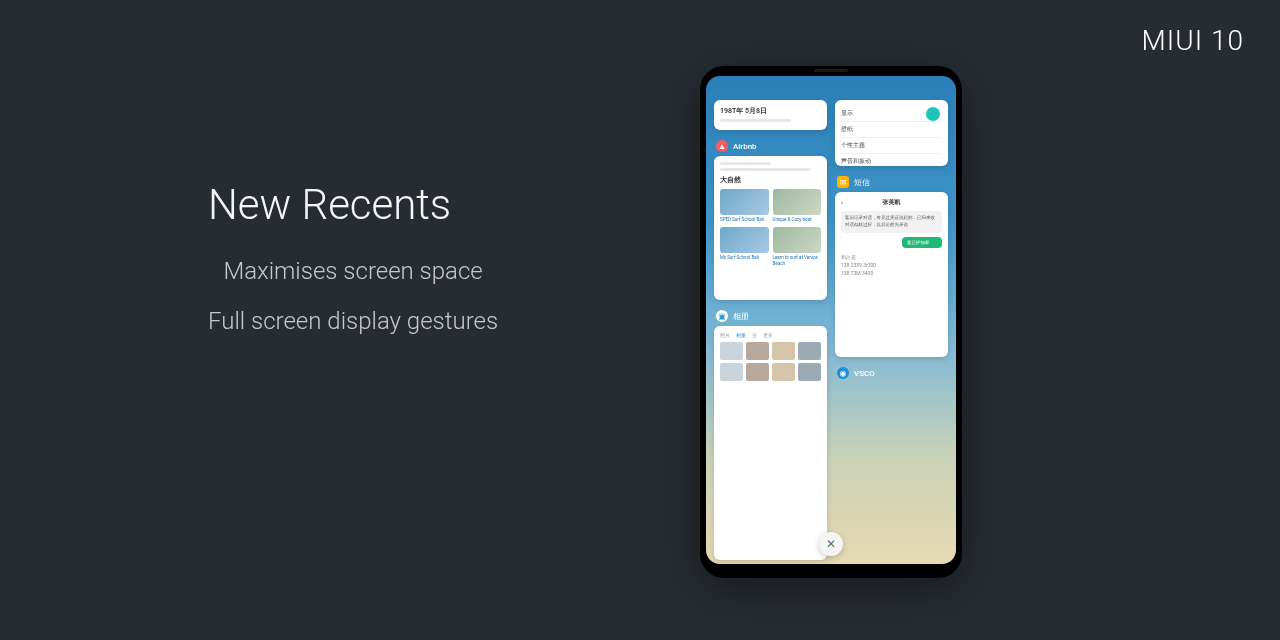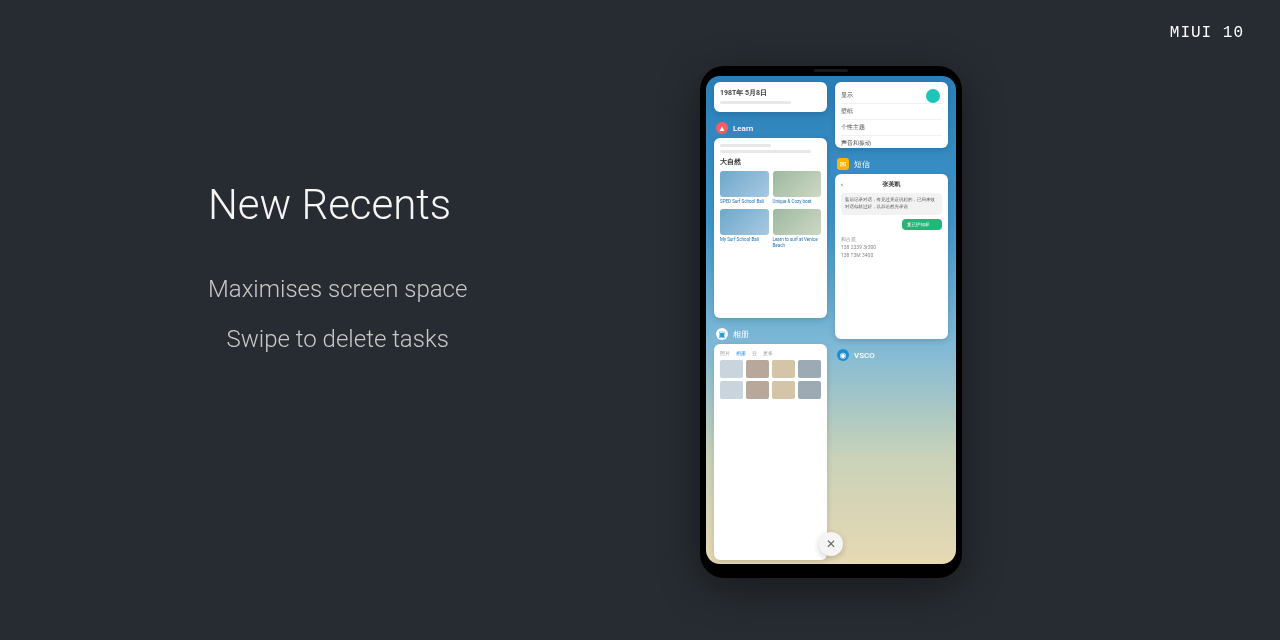--- a/index.html
+++ b/index.html
@@ -9,35 +9,34 @@
     background: #272c32;
     font-family: -apple-system, BlinkMacSystemFont, "Segoe UI", Roboto, sans-serif;
     position: relative;
     overflow: hidden;
   }
   .brand {
     position: absolute;
     top: 24px;
     right: 36px;
     color: #fff;
-    font-size: 16px;
+    font-size: 28px;
     font-weight: 300;
     letter-spacing: 1px;
-    font-family: Liberation Mono, monospace;
   }
   .content {
     position: absolute;
     left: 208px;
     top: 180px;
     color: #e8e8e8;
   }
   .title {
     font-size: 42px;
     font-weight: 300;
-    margin-bottom: 46px;
+    margin-bottom: 28px;
     color: #f5f5f5;
   }
   .bullets {
     list-style: none;
     text-align: center;
   }
   .bullets li {
     font-size: 24px;
     font-weight: 300;
     color: #c8c8c8;
@@ -62,21 +61,21 @@
     border-radius: 14px;
     overflow: hidden;
     position: relative;
     background: linear-gradient(180deg,#2a7fb8 0%,#3f95c9 30%,#7fb9d6 55%,#c9d2b8 78%,#e7d9b3 100%);
   }
   .recents {
     position: absolute;
     inset: 0;
     display: flex;
     gap: 8px;
-    padding: 6px 8px 0 8px;
+    padding: 24px 8px 0 8px;
   }
   .col { flex: 1; display: flex; flex-direction: column; }
   .app-label {
     display: flex;
     align-items: center;
     gap: 5px;
     margin: 6px 0 4px 2px;
     font-size: 8px;
     color: #fff;
     font-weight: 500;
@@ -159,41 +158,41 @@
 </style>
 </head>
 <body>
 
 <div class="brand">MIUI 10</div>
 
 <div class="content">
   <h1 class="title">New Recents</h1>
   <ul class="bullets">
     <li>Maximises screen space</li>
-    <li>Swipe to delete tasks</li>
+    <li>Full screen display gestures</li>
   </ul>
 </div>
 
 <div class="phone">
   <div class="earpiece"></div>
   <div class="screen">
     <div class="recents">
 
       <div class="col">
         <div class="card" style="height:30px">
           <div class="hdr">198T年 5月8日</div>
           <div class="thin-line med"></div>
           <div style="position:absolute; right:16px; margin-top:-18px; width:14px;height:14px;border-radius:50%;background:#1fc4b8"></div>
         </div>
 
         <div class="app-label">
           <span class="app-icon" style="background:#ff5a5f;color:#fff">▲</span>
-          <span>Learn</span>
-        </div>
-        <div class="card" style="height:180px">
+          <span>Airbnb</span>
+        </div>
+        <div class="card" style="height:144px">
           <div class="thin-line short"></div>
           <div class="thin-line" style="width:90%"></div>
           <div class="hdr" style="margin-top:4px">大自然</div>
           <div class="grid2">
             <div>
               <div class="thumb"></div>
               <div class="cap">SPED Surf School Bali</div>
             </div>
             <div>
               <div class="thumb alt"></div>

